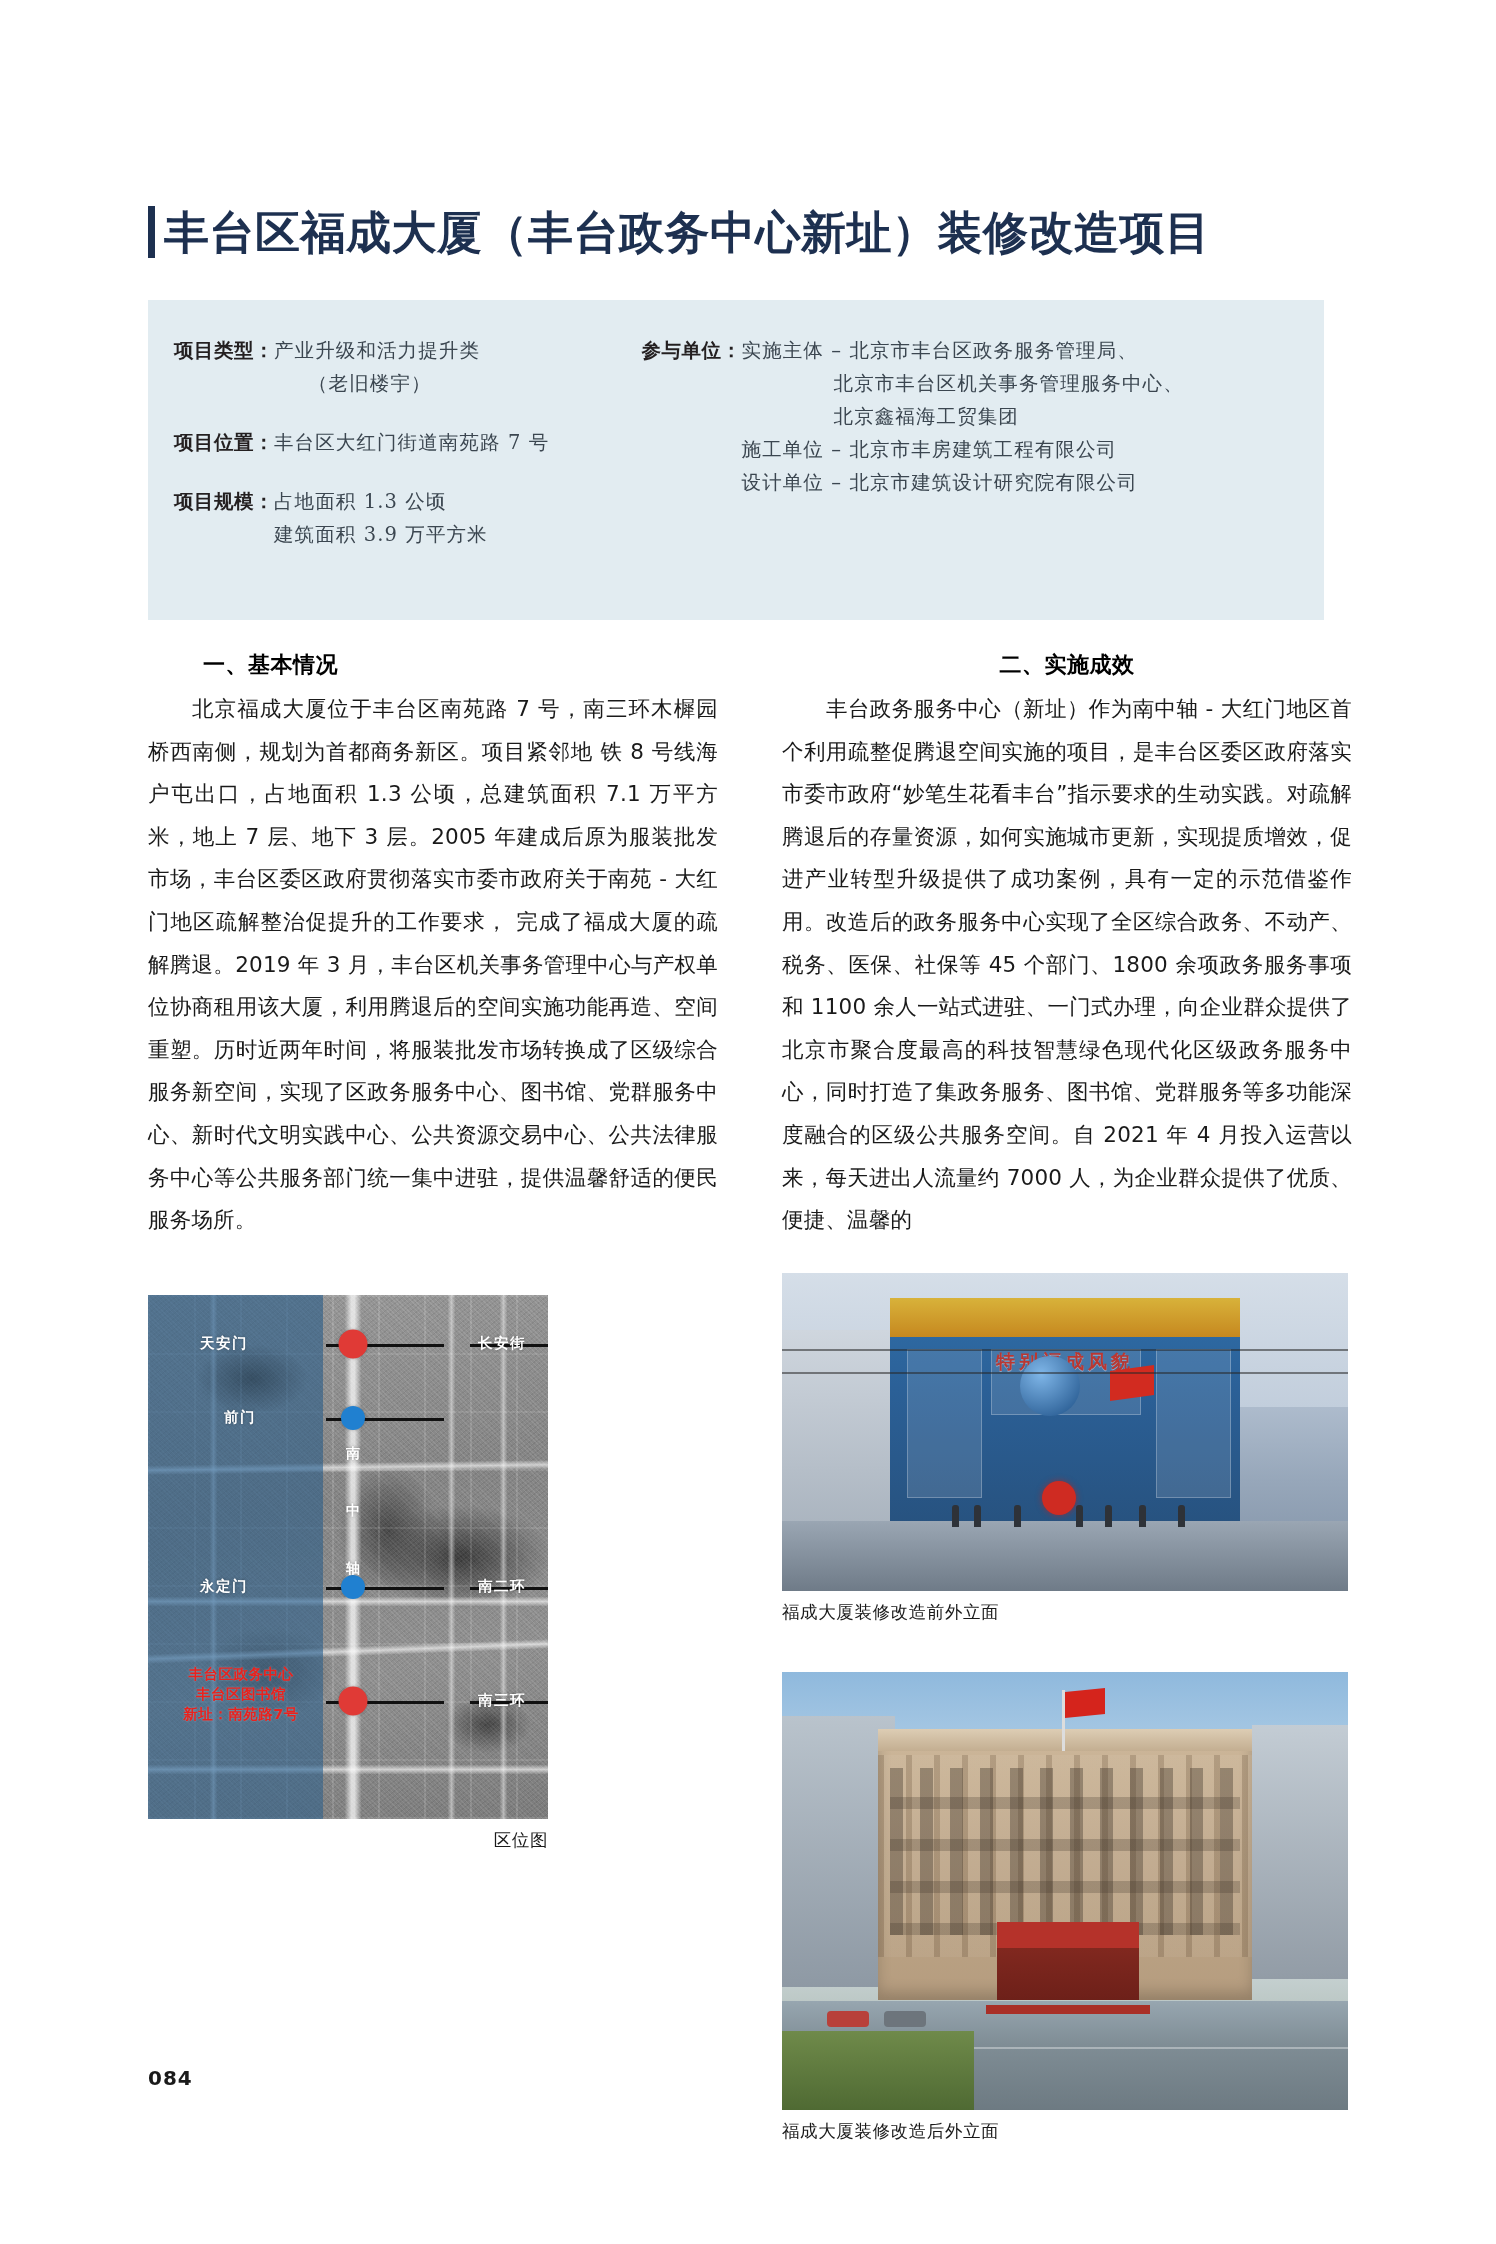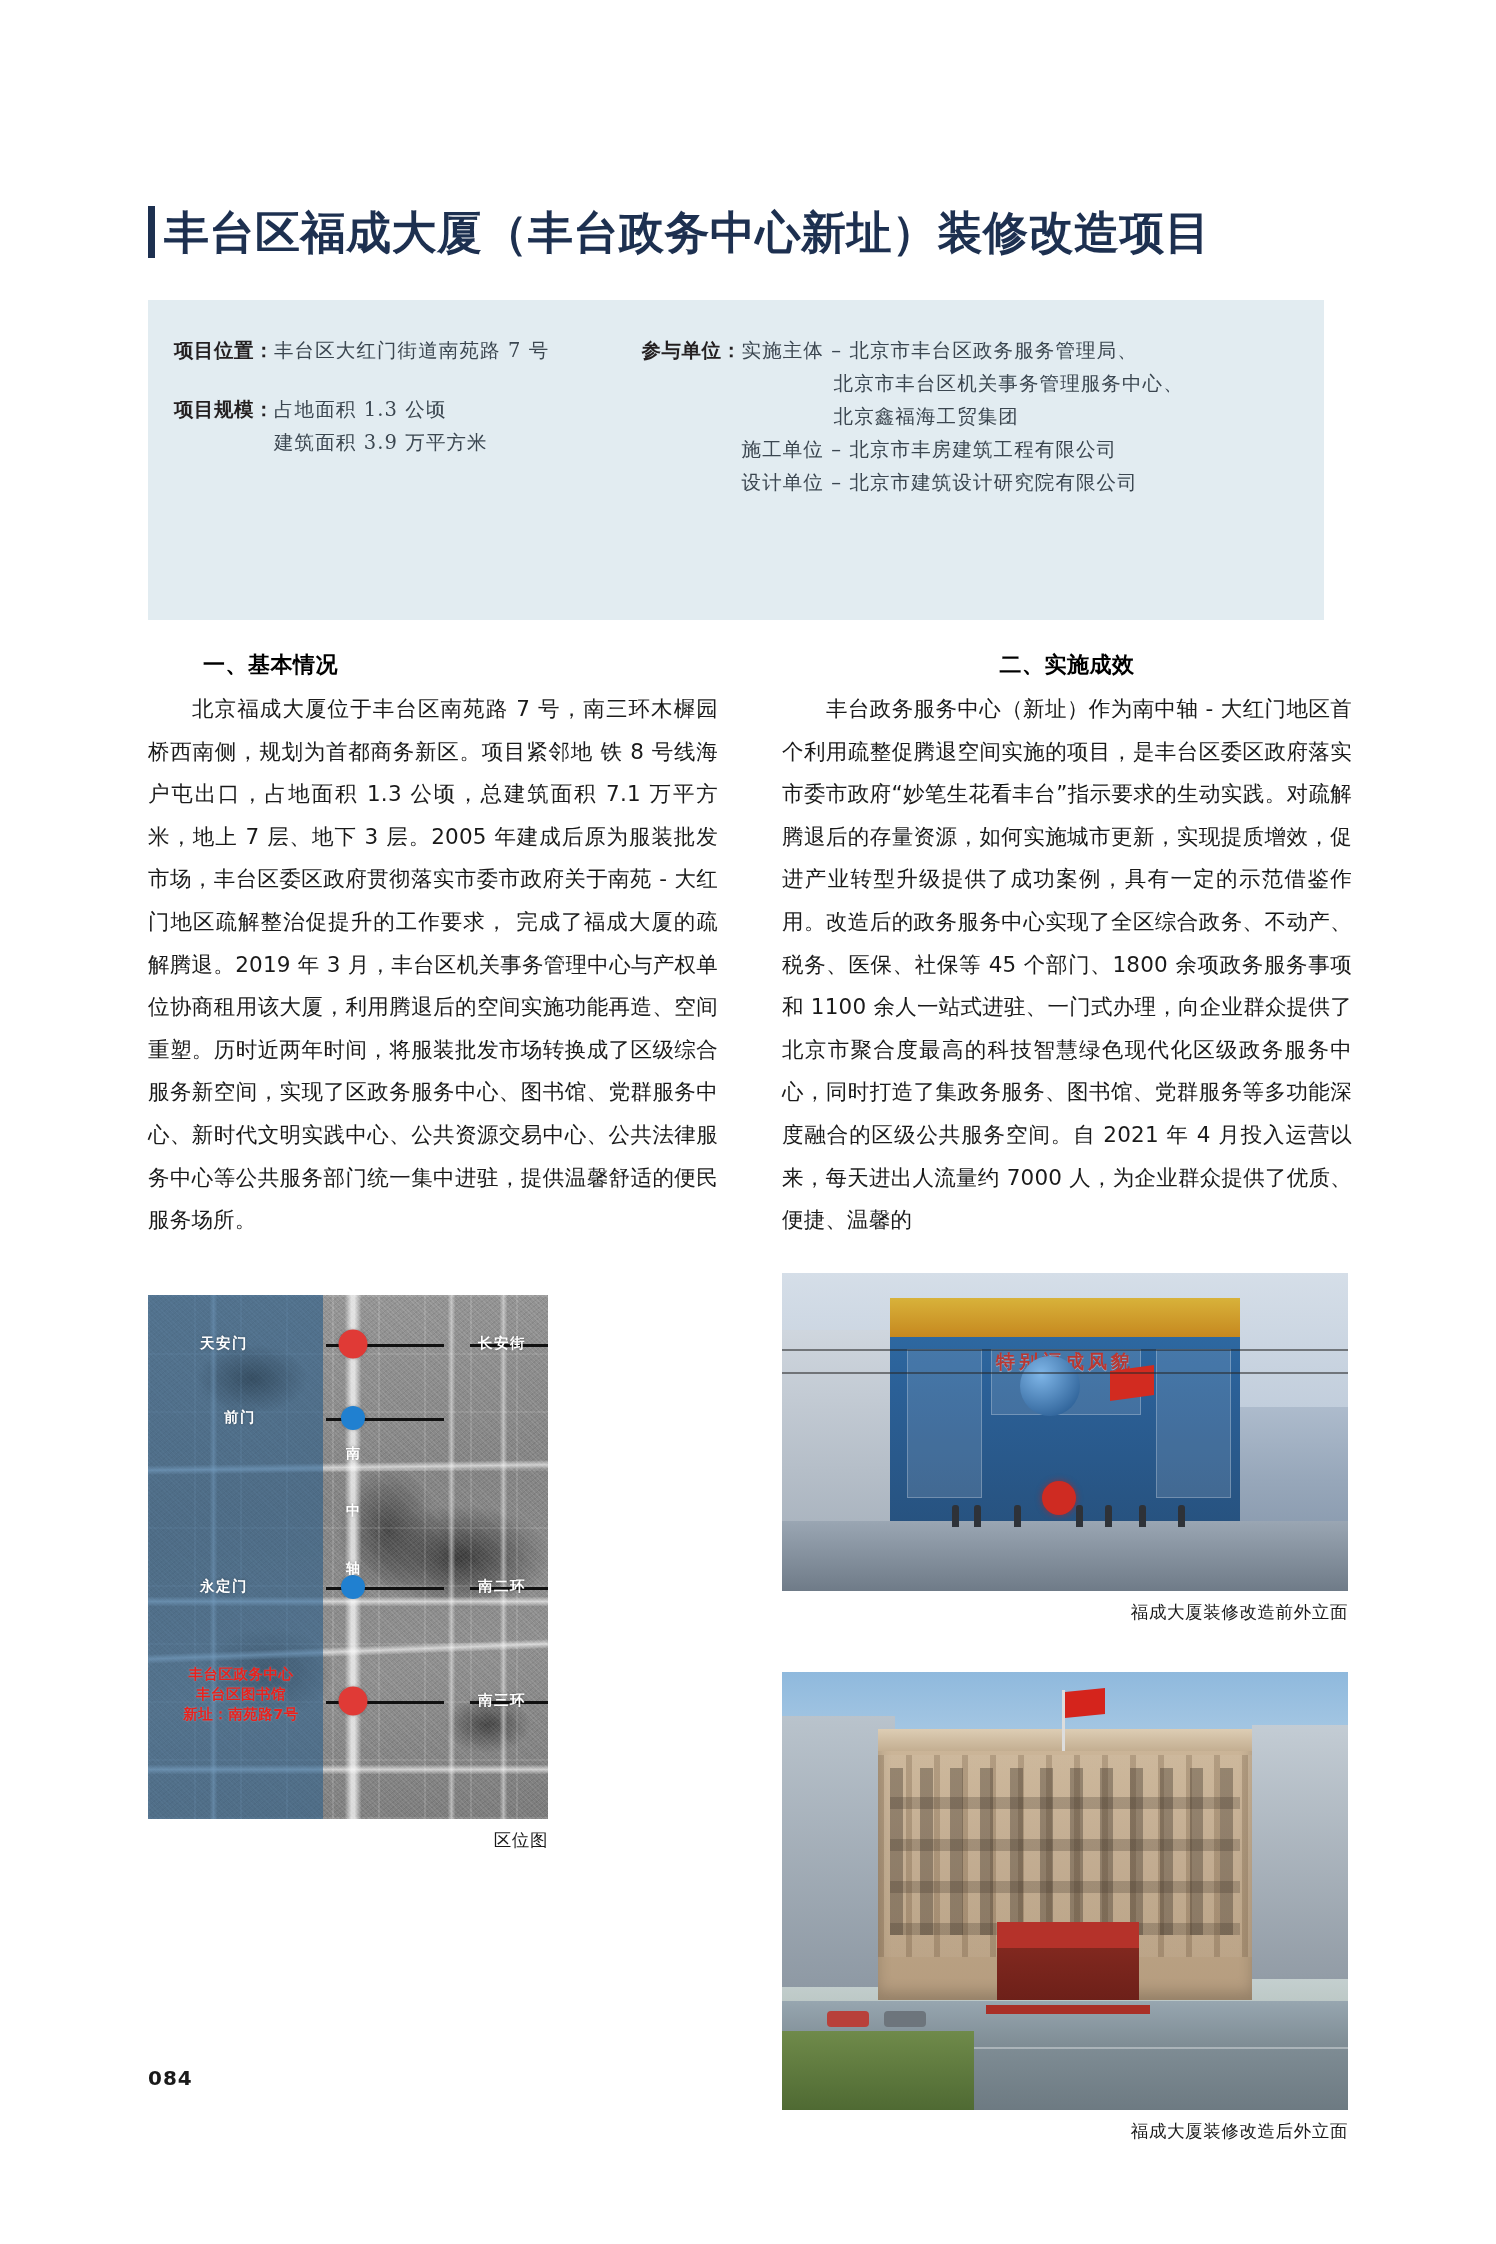--- a/index.html
+++ b/index.html
@@ -133,21 +133,20 @@
   }
 
   
   .figure { position: absolute; }
 
   .caption {
     font-family: "DejaVu Sans", "Liberation Sans", sans-serif;
     font-size: 17.5px;
     line-height: 26px;
     color: #1a1a1a;
-    text-align: right;
     letter-spacing: 0.6px;
     margin-top: 8px;
   }
 
   
   .map-fig { left: 148px; top: 1295px; width: 400px; }
   .map {
     position: relative;
     width: 400px;
     height: 524px;
@@ -373,20 +372,27 @@
   <div class="title-row">
     <div class="title-bar"></div>
     <div class="title-text">丰台区福成大厦（丰台政务中心新址）装修改造项目</div>
   </div>
 
   <div class="infobox">
     <div class="infobox-inner">
 
       <div class="info-col left">
 
+        <div class="info-row">
+          <div class="info-label">项目类型：</div>
+          <div class="info-values">
+            <span class="v">产业升级和活力提升类</span>
+            <span class="v indent">（老旧楼宇）</span>
+          </div>
+        </div>
 
         <div class="info-row">
           <div class="info-label">项目位置：</div>
           <div class="info-values">
             <span class="v">丰台区大红门街道南苑路 7 号</span>
           </div>
         </div>
 
         <div class="info-row">
           <div class="info-label">项目规模：</div>

